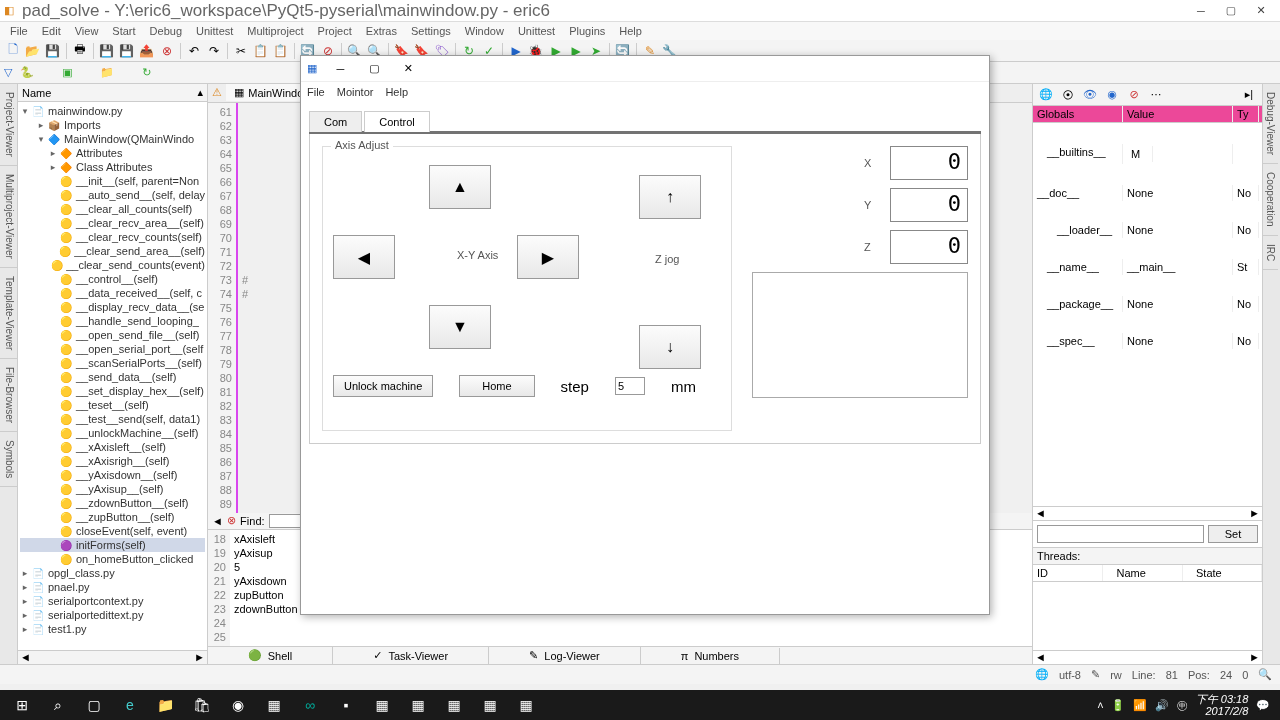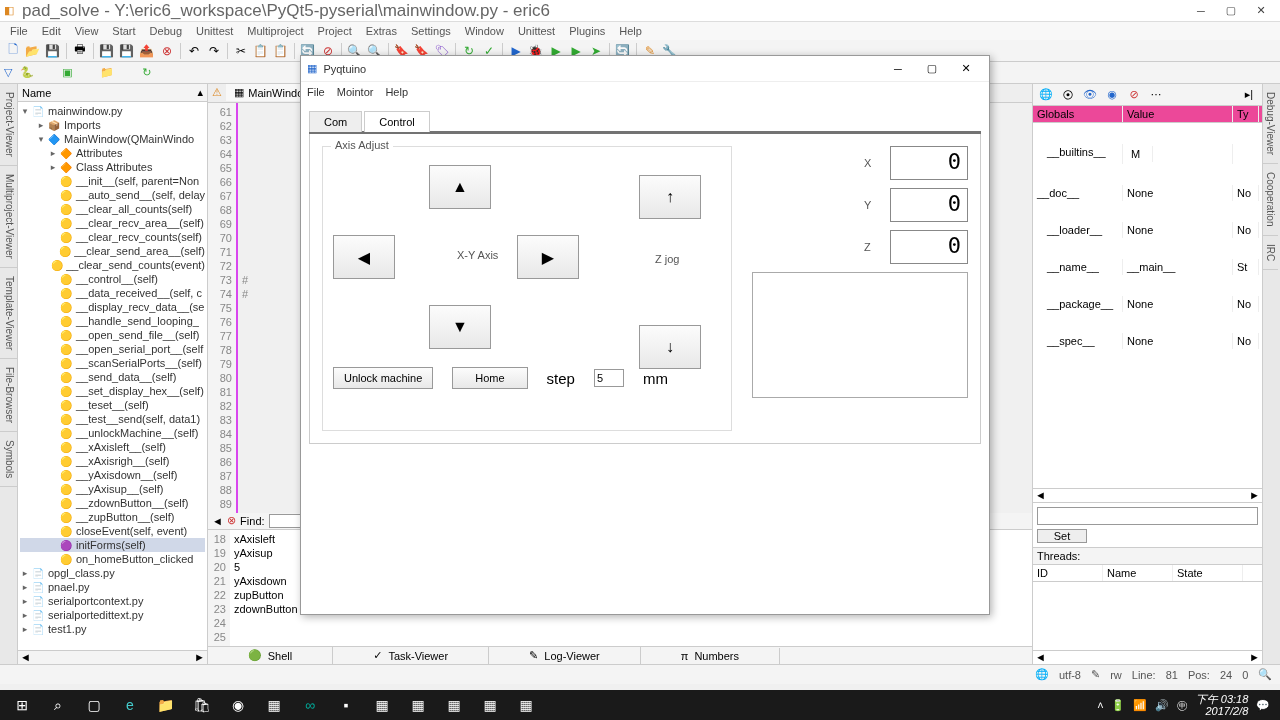--- a/index.html
+++ b/index.html
@@ -60,44 +60,44 @@
 .sub-tab { padding: 4px 14px; border: 1px solid #ccc; border-bottom: none; background: #eee; margin-right: 2px; position: relative; top: 1px; }
 .sub-tab.active { background: #fff; }
 .sub-content { border: 1px solid #ccc; border-top: none; padding: 12px; height: 310px; display: flex; gap: 20px; }
 
 .axis-panel { border: 1px solid #ddd; padding: 10px; width: 410px; position: relative; }
 .axis-panel legend { position: absolute; top: -8px; left: 8px; background: #fff; padding: 0 4px; color: #555; font-size: 11px; }
 .arrow-btn { width: 62px; height: 44px; background: linear-gradient(#fcfcfc,#e8e8e8); border: 1px solid #999; display: flex; align-items: center; justify-content: center; font-size: 16px; cursor: pointer; }
 .arrow-grid { position: relative; height: 200px; }
 .xylab { position: absolute; left: 124px; top: 92px; color: #555; }
 .zlab { position: absolute; left: 322px; top: 96px; color: #555; }
-.bottom-ctl { display: flex; align-items: center; gap: 19px; margin-top: 10px; }
+.bottom-ctl { display: flex; align-items: center; gap: 26px; margin-top: 18px; }
 .btn-sm { padding: 4px 10px; background: linear-gradient(#fcfcfc,#e8e8e8); border: 1px solid #999; font-size: 11px; cursor: pointer; }
 .spin { width: 30px; border: 1px solid #999; padding: 2px; }
 
 .coord-panel { flex: 1; }
 .coord-row { display: flex; align-items: center; justify-content: flex-end; gap: 14px; margin-bottom: 8px; }
 .coord-row .lb { color: #555; width: 12px; }
 .lcd { width: 78px; height: 34px; border: 1px solid #888; font-family: monospace; font-size: 22px; text-align: right; padding: 2px 6px; background: #fff; }
 .log-area { border: 1px solid #aaa; height: 126px; margin-top: 4px; }
 
 
 .right-panel { width: 230px; background: #fff; border-left: 1px solid #ccc; display: flex; flex-direction: column; }
 .rtabs { height: 22px; background: #f4f4f4; display: flex; align-items: center; padding: 0 4px; gap: 4px; border-bottom: 1px solid #ccc; }
 .rtab { width: 18px; height: 18px; display: flex; align-items: center; justify-content: center; }
 .var-table { flex: 1; overflow: auto; }
 .var-head { display: flex; background: #ec4899; border-bottom: 1px solid #ccc; }
 .var-head div, .var-row div { padding: 2px 4px; border-right: 1px solid #eee; overflow: hidden; white-space: nowrap; }
 .var-row { display: flex; margin-top: 21px; }
 .c1 { width: 90px; } .c2 { width: 110px; } .c3 { width: 26px; }
-.set-row { display: flex; padding: 4px; gap: 4px; border-top: 1px solid #ccc; flex-direction: column; }
+.set-row { display: flex; padding: 4px; gap: 4px; border-top: 1px solid #ccc; }
 .set-row input { flex: 1; border: 1px solid #999; padding: 2px; }
 .set-row button { width: 50px; border: 1px solid #999; background: #eee; }
 .threads-head { padding: 2px 4px; background: #f4f4f4; border-top: 1px solid #ccc; border-bottom: 1px solid #ccc; }
-.th-cols { display: flex; border-bottom: 1px solid #ccc; }
+.th-cols { display: flex; border-bottom: 1px solid #ccc; justify-content: space-between; }
 .th-cols div { padding: 2px 4px; border-right: 1px solid #eee; }
 
 .vtabs-right { width: 18px; background: #e8e8e8; border-left: 1px solid #ccc; }
 .shell-lines { flex: 1; display: flex; background: #fff; }
 .shell-gutter { width: 22px; background: #f4f4f4; text-align: right; padding: 2px 4px; color: #888; line-height: 14px; }
 .shell-gutter div { height: 14px; }
 .shell-code { flex: 1; padding: 2px 4px; line-height: 14px; font-family: Consolas, monospace; }
 .find-row { height: 20px; border-bottom: 1px solid #ccc; display: flex; align-items: center; gap: 4px; padding: 0 4px; background: #f4f4f4; }
 .btabs { height: 20px; background: #f4f4f4; border-top: 1px solid #ccc; display: flex; align-items: center; }
 .btab { padding: 2px 40px; border-right: 1px solid #ccc; display: flex; align-items: center; gap: 6px; }
@@ -528,21 +528,21 @@
           <div class="var-row">
             <div class="c1" style="padding-left:14px">__builtins__</div>
             <div class="c2"><module _builtin__="" (bu...<="" div=""><div class="c3">M</div></module></div>
           </div>
           <div class="var-row">
             <div class="c1" style="">__doc__</div>
             <div class="c2">None</div>
             <div class="c3">No</div>
           </div>
           <div class="var-row">
-            <div class="c1" style="padding-left:14px">__loader__</div>
+            <div class="c1" style="padding-left:24px">__loader__</div>
             <div class="c2">None</div>
             <div class="c3">No</div>
           </div>
           <div class="var-row">
             <div class="c1" style="padding-left:14px">__name__</div>
             <div class="c2">__main__</div>
             <div class="c3">St</div>
           </div>
           <div class="var-row">
             <div class="c1" style="padding-left:14px">__package__</div>
@@ -593,21 +593,20 @@
   <span>81</span>
   <span>Pos:</span>
   <span>24</span>
   <span>0</span>
   <span>🔍</span>
 </div>
 
 <div class="subwindow">
   <div class="sub-title">
     <span class="ico-blue" style="margin-right:6px">▦</span>
-    <span class="t">Pyqtuino</span>
     <div class="wb">─</div>
     <div class="wb">▢</div>
     <div class="wb">✕</div>
   </div>
   <div class="sub-menu" id="submenu">
       <span>File</span>
       <span>Mointor</span>
       <span>Help</span>
     </div>
   <div class="sub-body">

